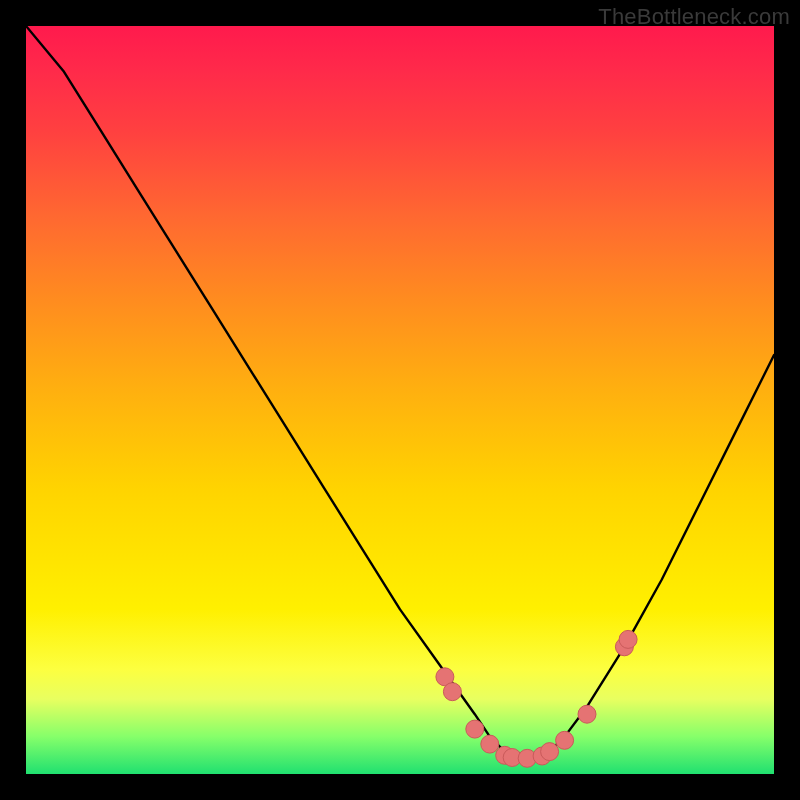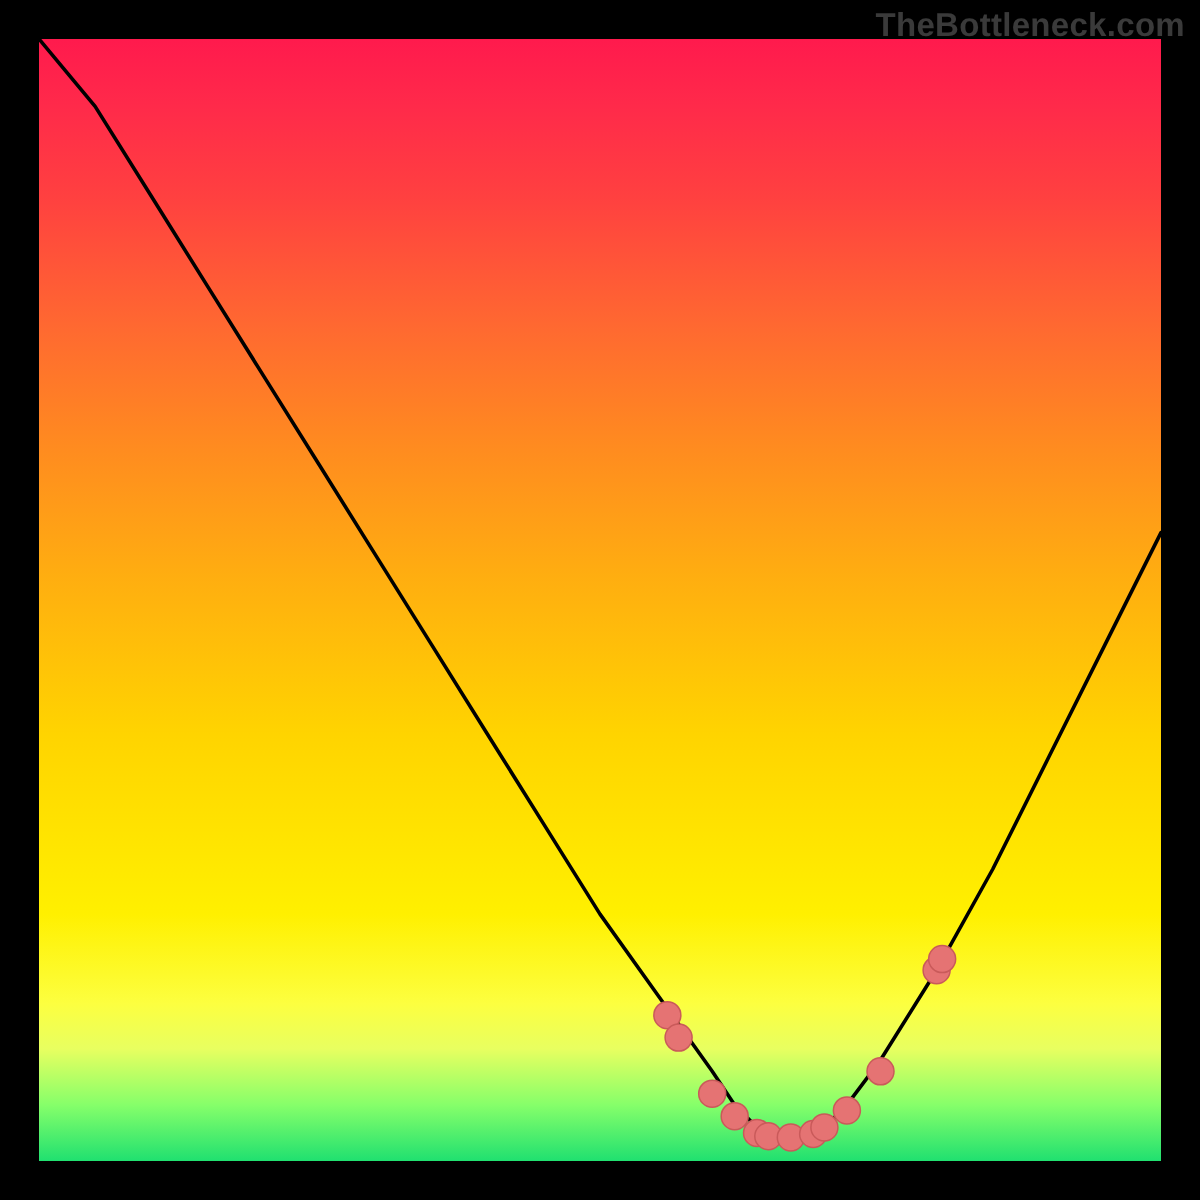--- a/index.html
+++ b/index.html
@@ -37,21 +37,21 @@
       #86ff6a 95%,
       #20e070 100%
     );
   }
   .watermark {
     position: absolute;
     top: 4px;
     right: 10px;
     color: #3a3a3a;
     font-size: 22px;
-    font-weight: 700;
+    font-weight: 400;
     letter-spacing: 0.2px;
     user-select: none;
   }
   svg.curve {
     position: absolute;
     left: 0;
     top: 0;
     width: 748px;
     height: 748px;
     pointer-events: none;

